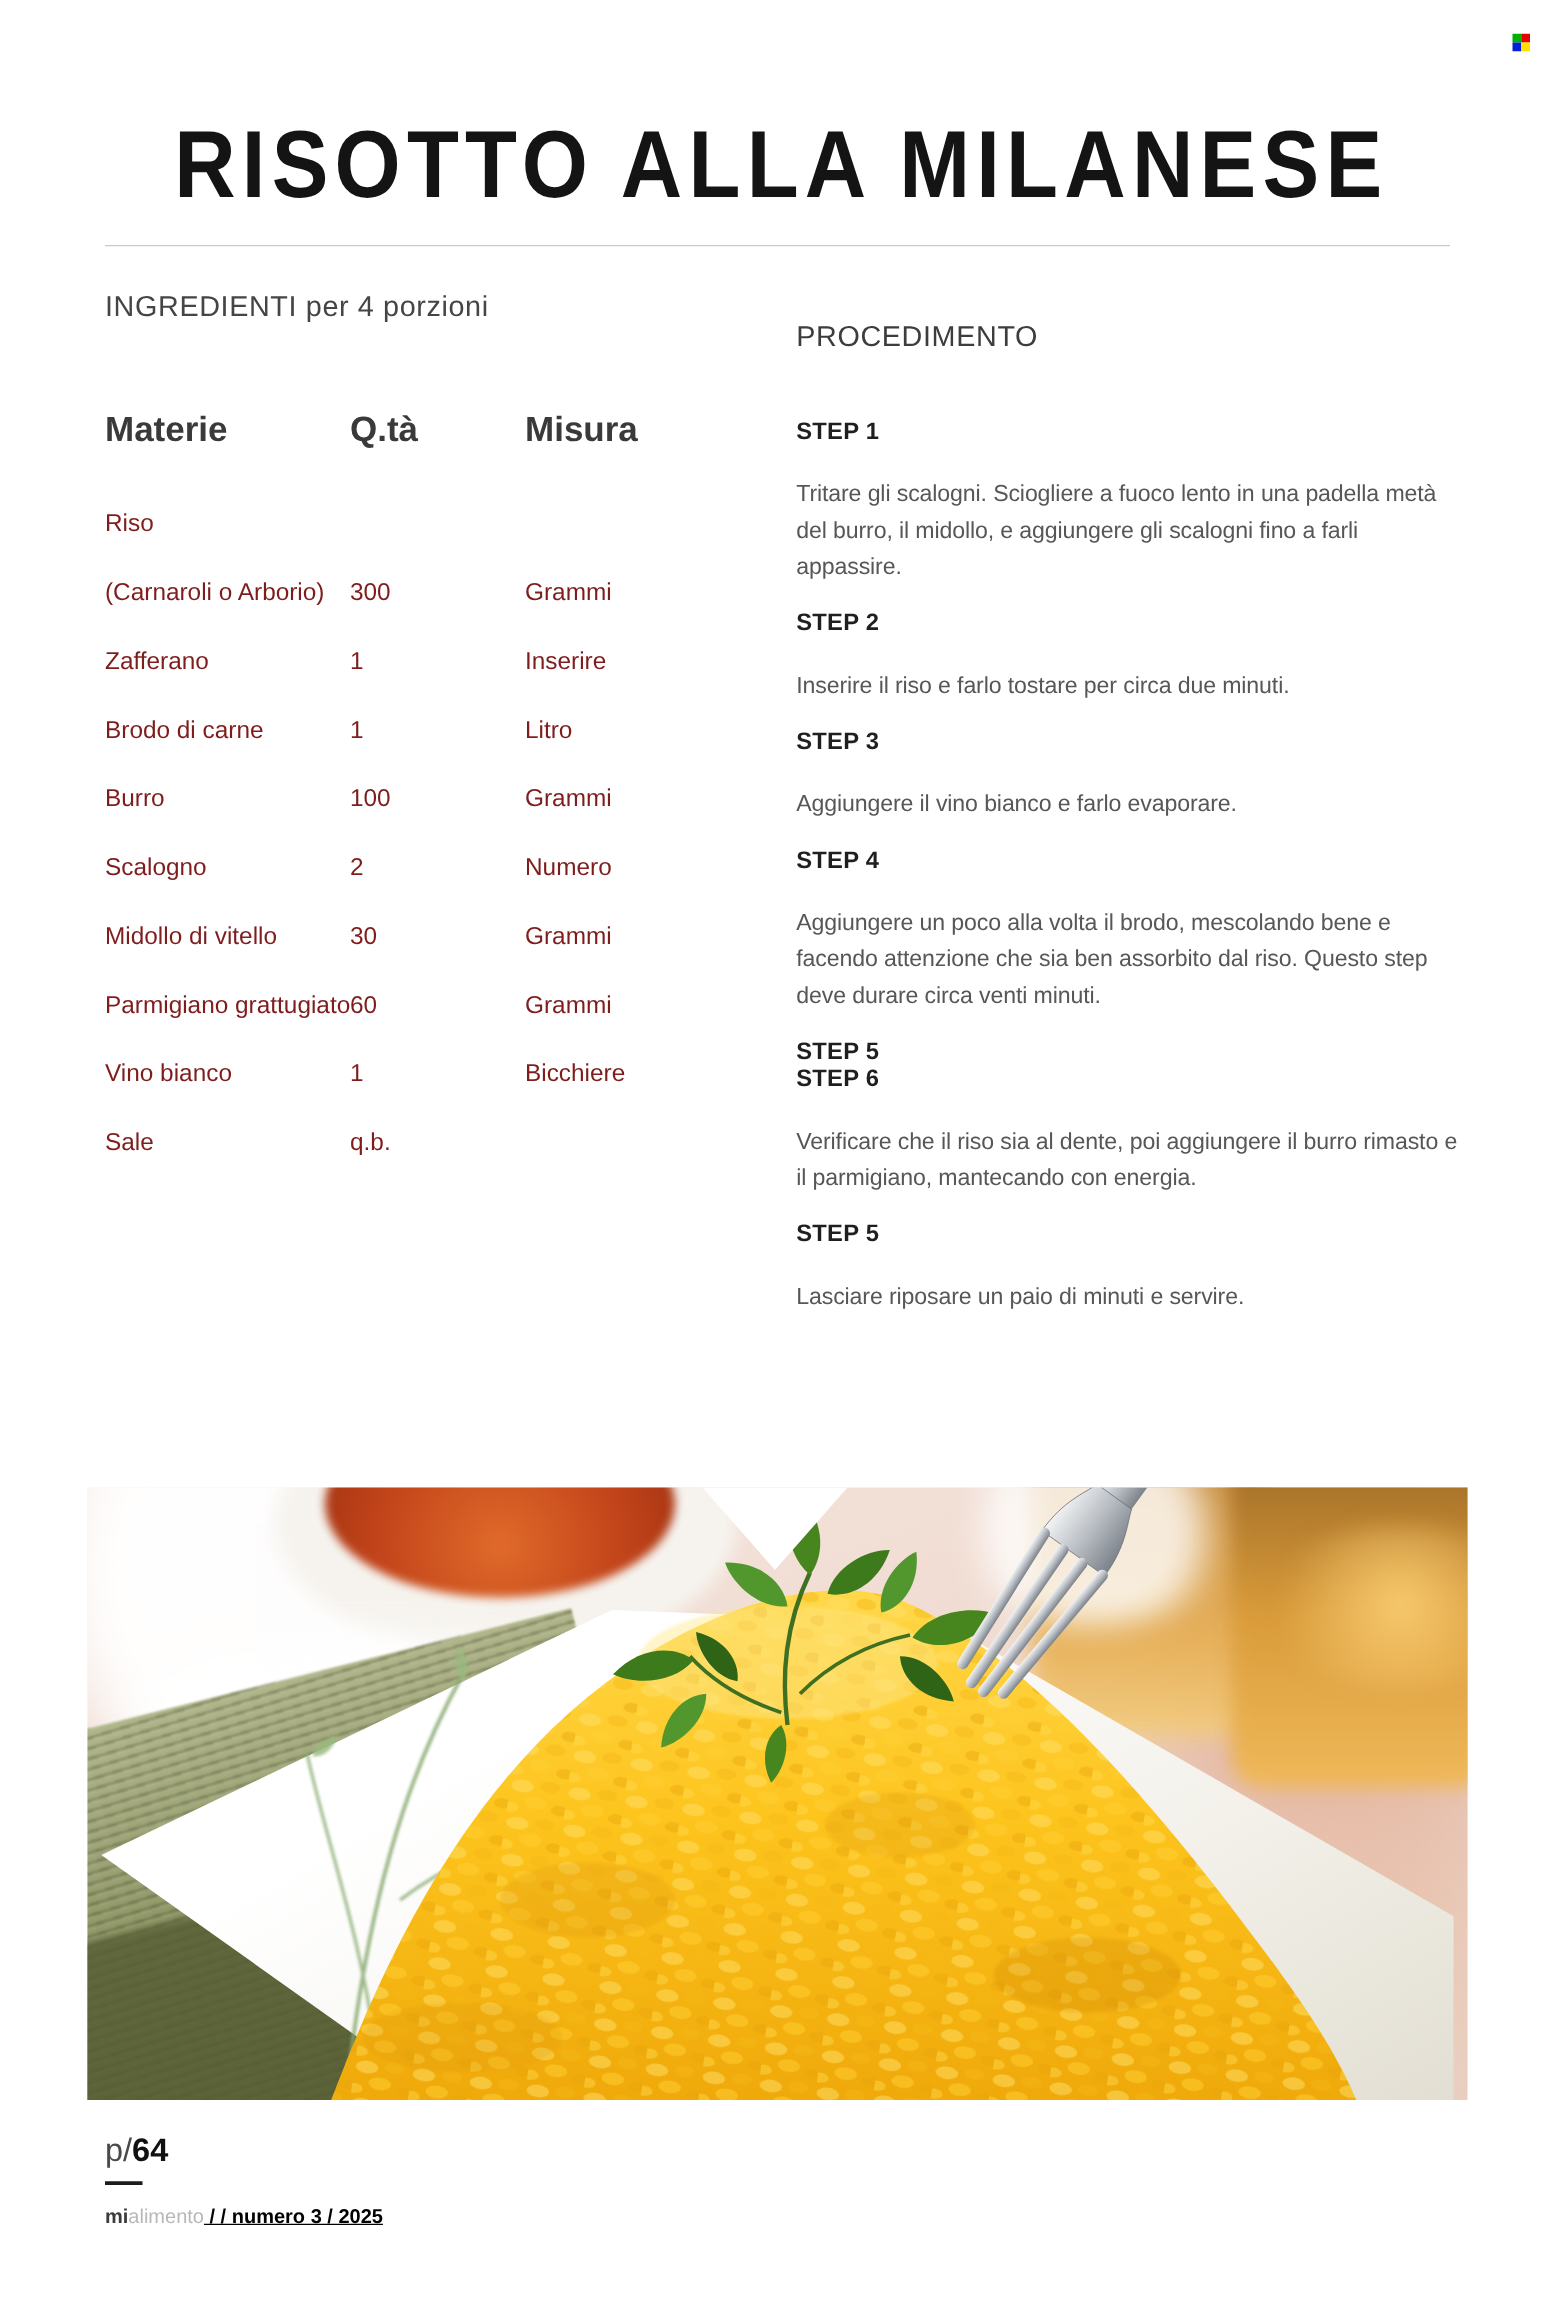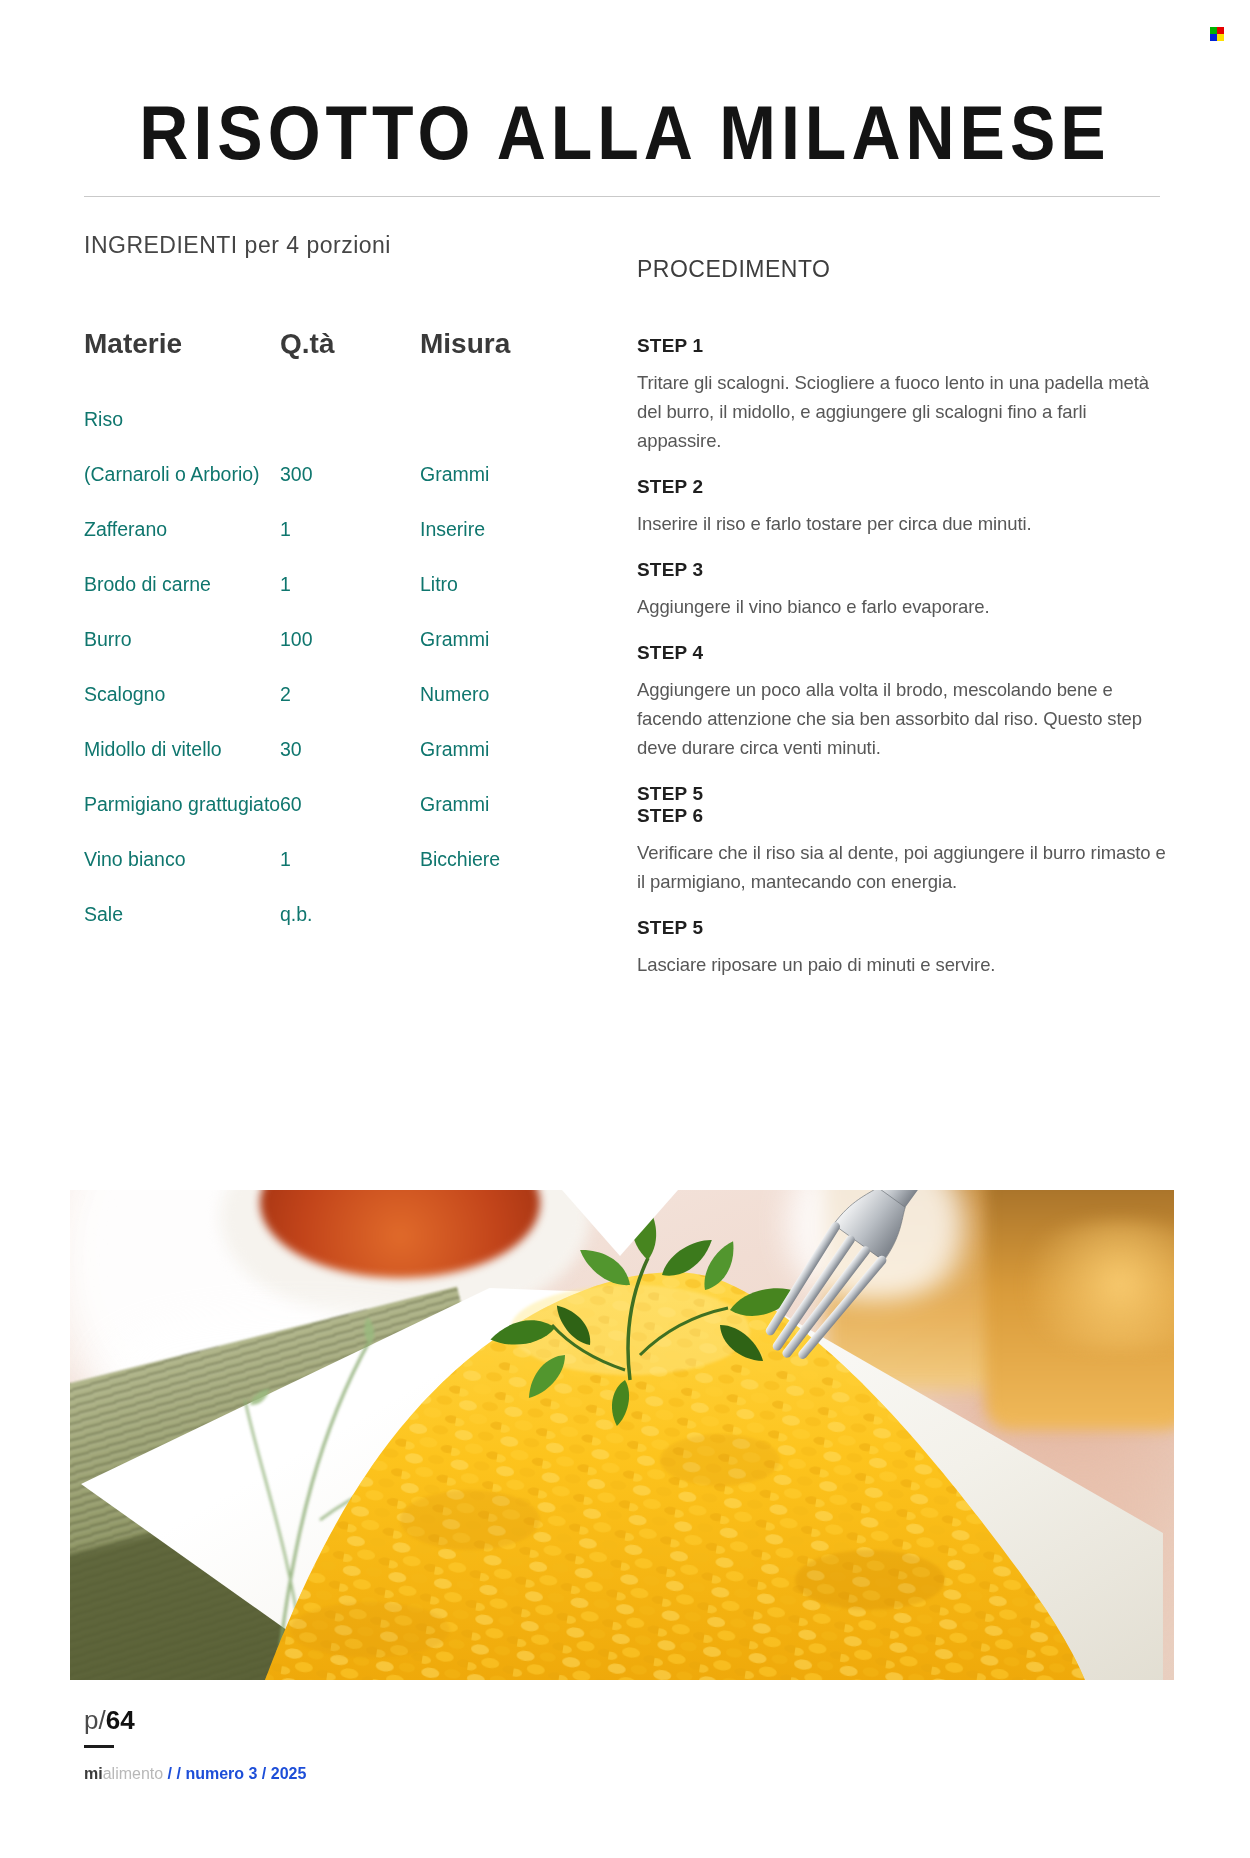--- a/index.html
+++ b/index.html
@@ -23,29 +23,29 @@
   }
   .rule { position:absolute; left:84px; top:196px; width:1076px; height:1px; background:#c9c9c9; }
 
   
   .ingredients { position:absolute; left:84px; top:231px; width:480px; }
   .ingredients h2 { font-size:23px; font-weight:400; color:#454545; letter-spacing:.5px; line-height:28px; }
   .ing-header { display:grid; grid-template-columns:196px 140px 1fr; margin-top:73px;
                 font-size:28px; font-weight:700; color:#3a3a3a; line-height:24px; }
   .ing-rows { margin-top:51px; }
   .ing-row { display:grid; grid-template-columns:196px 140px 1fr; margin-bottom:31px;
-             font-size:19.5px; color:#0f766e; line-height:24px; }
+             font-size:19.5px; color:#7f1d1d; line-height:24px; }
   .ing-row span { white-space:nowrap; }
 
   
   .procedure { position:absolute; left:637px; top:255px; width:535px; }
   .procedure h2 { font-size:23px; font-weight:400; color:#3d3d3d; letter-spacing:.5px; line-height:28px; }
   #steps { margin-top:52px; }
   .step h3 { font-size:19px; font-weight:700; color:#1f1f1f; line-height:22px; letter-spacing:.2px; }
-  .step p  { margin-top:11px; margin-bottom:21px; font-size:18.5px; color:#575757;
+  .step p  { margin-top:23px; margin-bottom:21px; font-size:18.5px; color:#575757;
              line-height:29px; letter-spacing:-.1px; }
 
   
   .photo { position:absolute; left:70px; top:1190px; width:1104px; height:490px; overflow:hidden;
            background:linear-gradient(160deg,#f6e9e3 0%,#f1ddd3 35%,#eed8ca 65%,#e9cfc0 100%); }
   .photo .l { position:absolute; }
   .ph-rose-a { right:-120px; top:-40px; width:460px; height:420px; border-radius:50%;
                background:radial-gradient(circle,#e0a88f 0%,rgba(224,168,143,0) 70%); filter:blur(14px); }
   .ph-rose-b { right:-60px; top:200px; width:300px; height:300px; border-radius:50%;
                background:radial-gradient(circle,#e8c0ac 0%,rgba(232,192,172,0) 70%); filter:blur(16px); }
@@ -80,21 +80,21 @@
               border-top:66px solid #ffffff; }
 
   
   .footer { position:absolute; left:84px; top:1706px; }
   .pageno { font-size:26px; line-height:28px; color:#4a4a4a; }
   .pageno .n { font-weight:700; color:#111; }
   .f-dash { width:30px; height:3px; background:#1c1c1c; margin-top:11px; }
   .brand { margin-top:17px; font-size:16px; color:#3b3b3b; }
   .brand .b1 { font-weight:700; color:#3b3b3b; }
   .brand .b2 { color:#b8b8b8; }
-  .brand .b3 { font-weight:600; color:#1d4ed8; white-space:pre; }
+  .brand .b3 { font-weight:600; color:#000000; white-space:pre;text-decoration:underline; }
 </style>
 </head>
 <body>
 
 <div class="page">
 
   <div class="logo">
     <span style="background: rgb(0, 178, 0);"></span>
     <span style="background: rgb(230, 0, 0);"></span>
     <span style="background: rgb(0, 33, 216);"></span>

